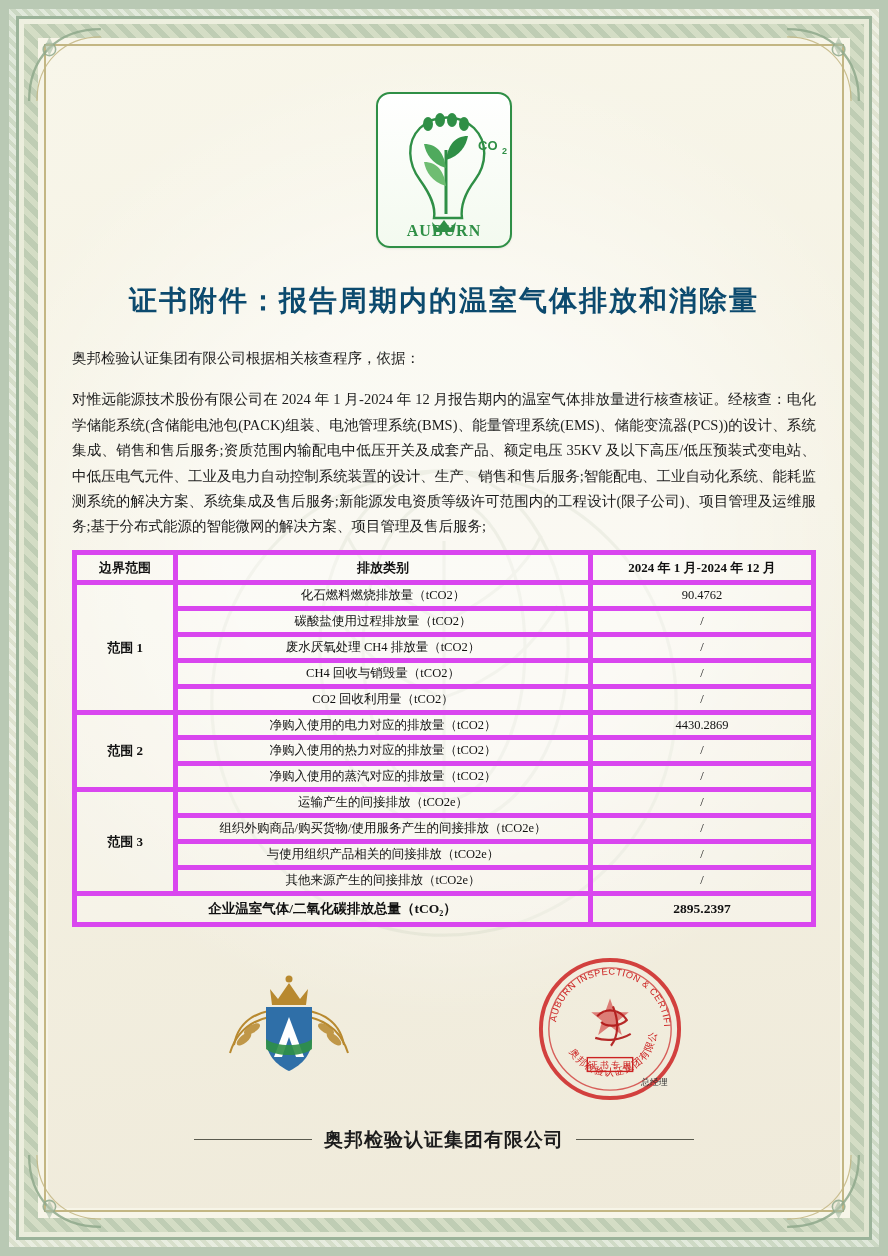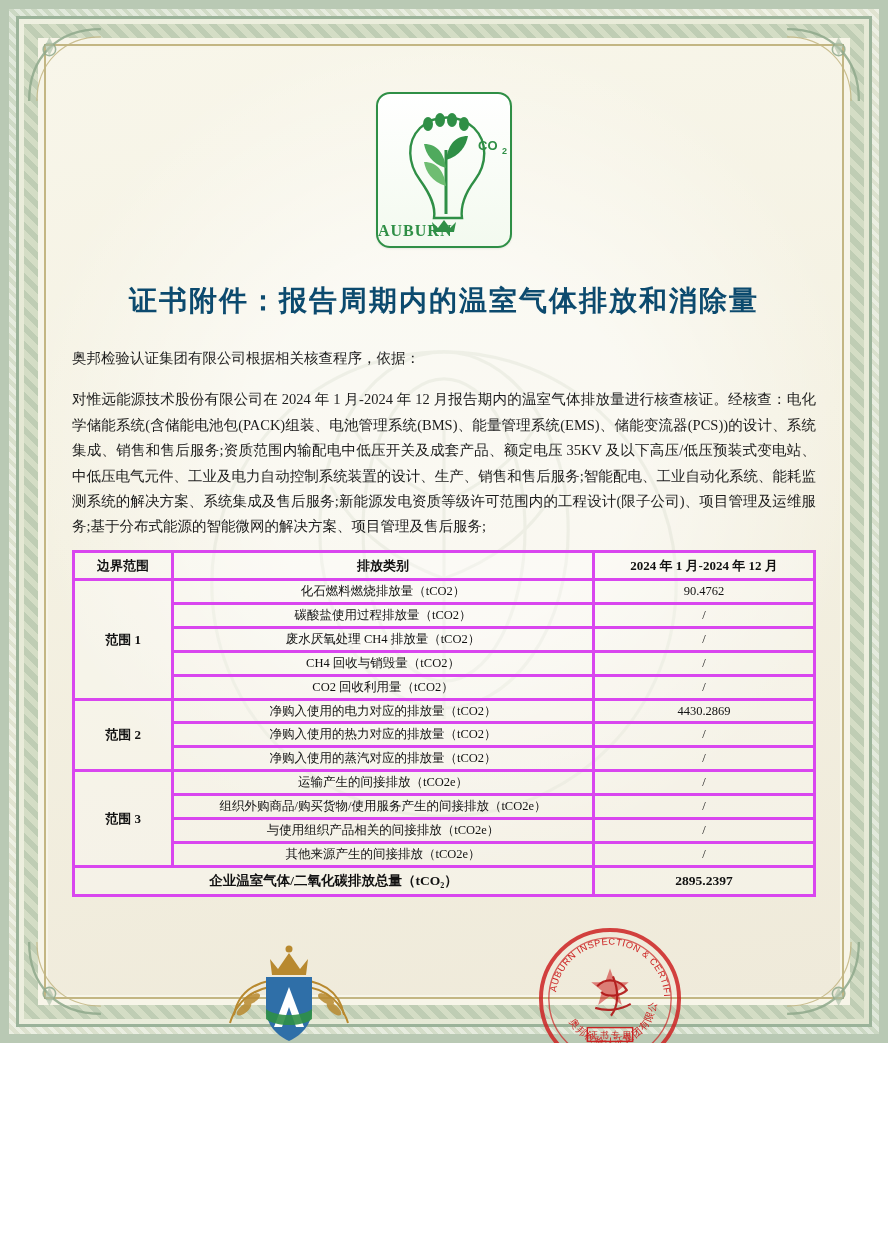--- a/index.html
+++ b/index.html
@@ -8,21 +8,21 @@
   }
   body {
     width: 888px;
     height: 1256px;
     font-family: "Liberation Serif", serif;
     background: #ffffff;
   }
   .page {
     position: relative;
     width: 888px;
-    height: 1043px;
+    height: 1256px;
     box-sizing: border-box;
     background: #f3f0e0;
     overflow: hidden;
   }
   
   .frame-outer {
     position: absolute;
     inset: 0;
     border: 9px solid #b9c9b4;
     box-sizing: border-box;
@@ -101,21 +101,21 @@
     border: 2px solid #2f8f46;
     border-radius: 14px;
     background: linear-gradient(180deg,#ffffff 0%,#f3faef 100%);
     position: relative;
     box-shadow: 0 1px 2px rgba(0,0,0,0.08);
     overflow: hidden;
   }
   .logo .brand {
     position: absolute;
     left: 0; right: 0; bottom: 6px;
-    text-align: left;
+    text-align: center;
     font-family: "Liberation Serif", serif;
     font-weight: bold;
     font-size: 16px;
     letter-spacing: 1px;
     color: #2f8f46;
   }
   h1.title {
     text-align: center;
     font-size: 28px;
     font-weight: bold;
@@ -153,21 +153,21 @@
     margin-top: 10px;
     width: 100%;
     border-collapse: collapse;
     font-size: 12.5px;
     font-family: "Liberation Serif", serif;
     color: #111;
     background: rgba(255,255,255,0.30);
   }
   table.emission th,
   table.emission td {
-    border: 3px solid #d946ef;
+    border: 5px solid #d946ef;
     padding: 2px 4px;
     text-align: center;
     line-height: 1.35;
   }
   table.emission thead th {
     font-weight: bold;
     font-size: 13px;
     padding: 4px 4px;
   }
   td.scope {

